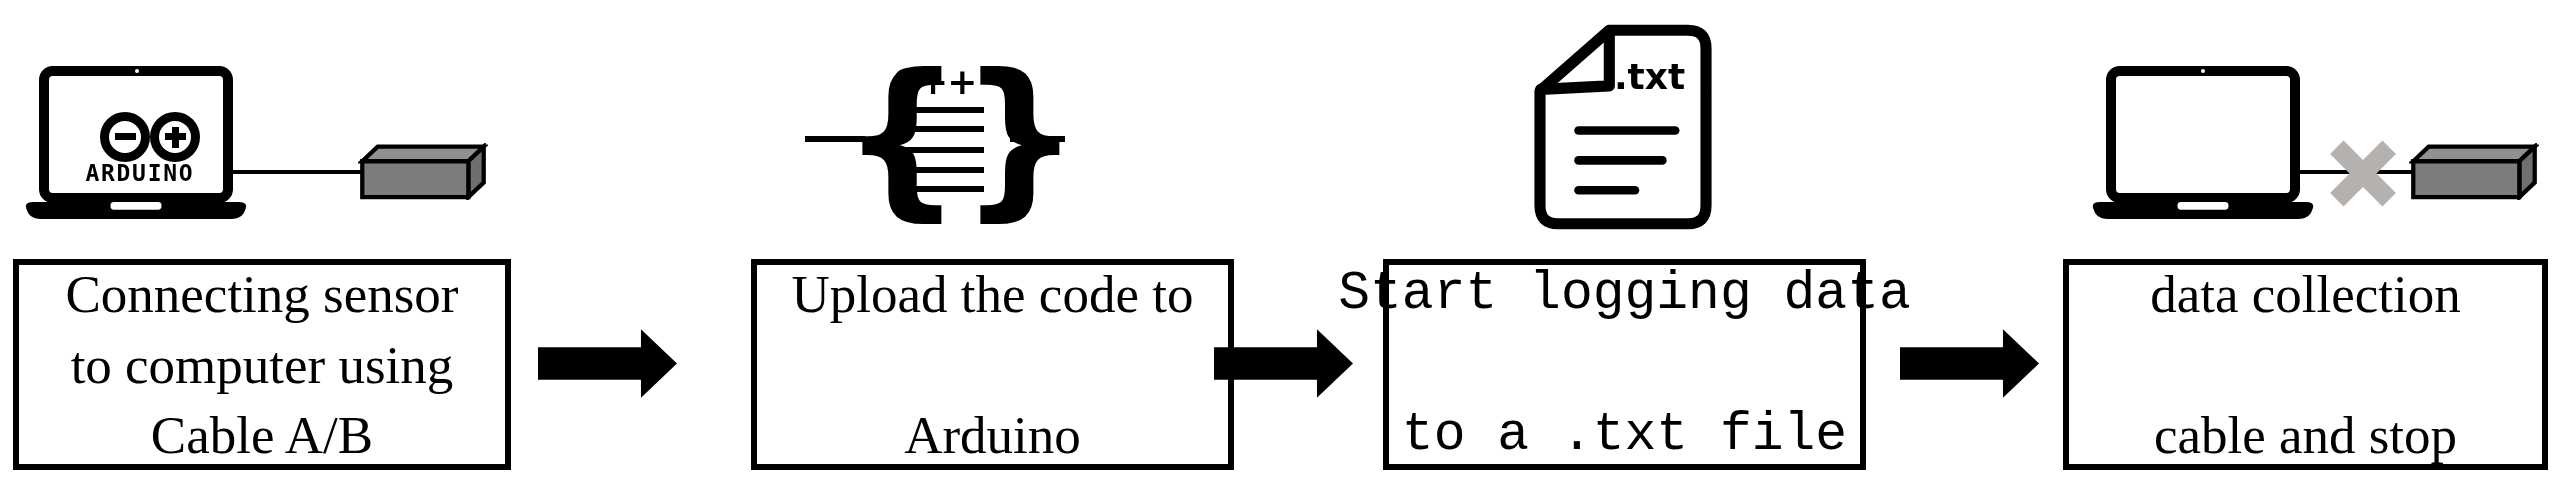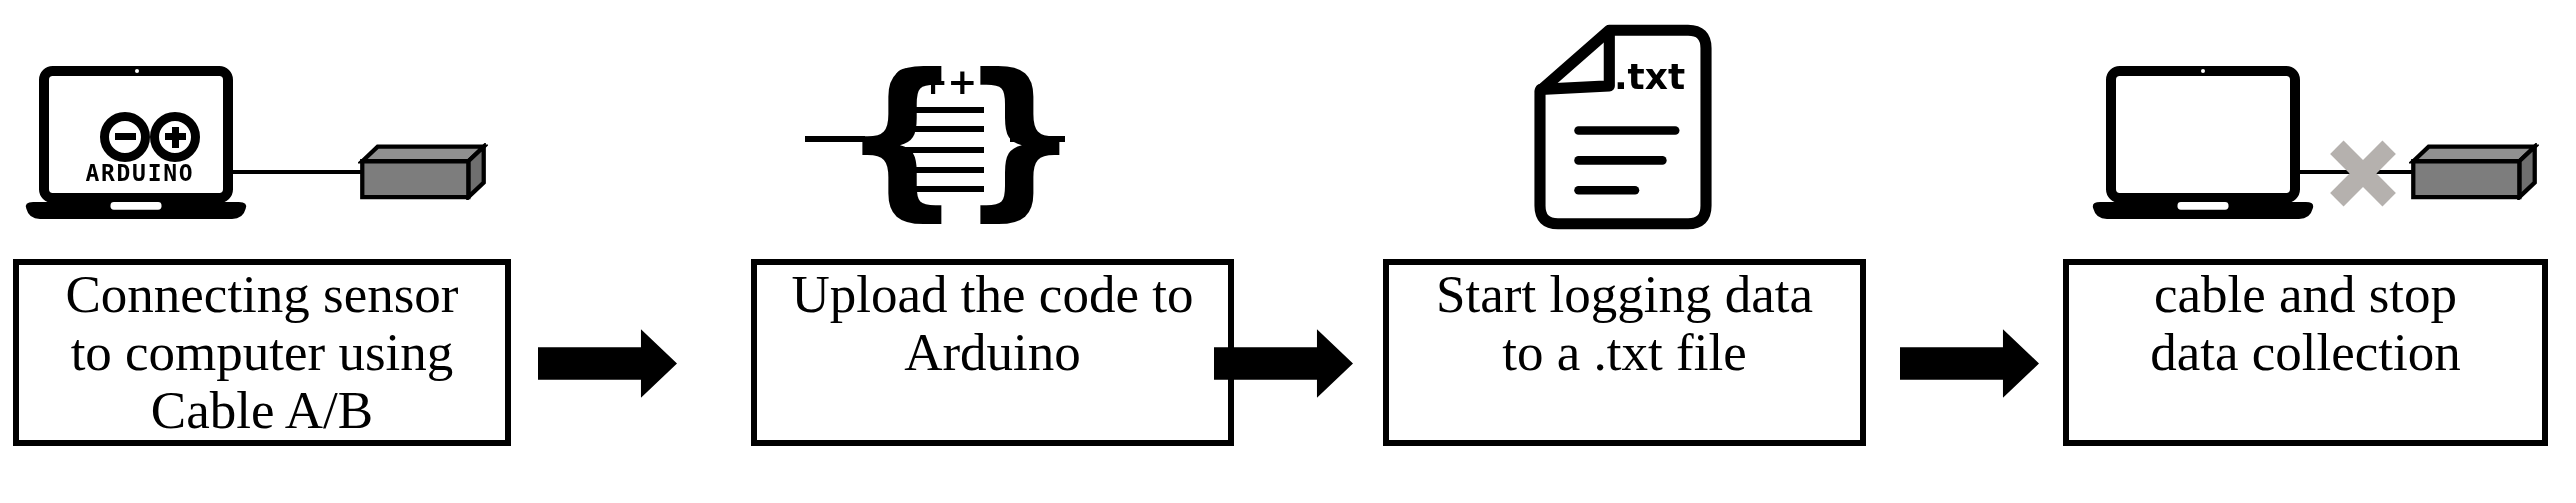--- a/index.html
+++ b/index.html
@@ -1,21 +1,21 @@
 <!DOCTYPE html>
 <html style="font-size:13.7px"><head>
 <meta charset="utf-8">
 <style>
   html,body{margin:0;padding:0;}
   body{width:2576px;height:503px;background:#ffffff;position:relative;overflow:hidden;
        font-family:"Liberation Serif",serif;}
 
   
-  .step-box{position:absolute;top:259px;height:187px;border:6px solid #000;background:#fff;
-    box-sizing:border-box;display:flex;flex-direction:column;justify-content:flex-start;
+  .step-box{position:absolute;top:259px;height:211px;border:6px solid #000;background:#fff;
+    box-sizing:border-box;display:flex;flex-direction:column;justify-content:space-between;
     align-items:center;text-align:center;color:#000;
     font:53px/58px "Liberation Serif",serif;}
   .step-box .ln{white-space:nowrap;}
 
   
   .flow-arrow{position:absolute;top:329px;width:139px;height:69px;}
   .flow-arrow polygon{fill:#000;}
 
   
   .laptop-screen{position:absolute;width:194px;height:137px;border:10.3px solid #000;
@@ -114,27 +114,27 @@
 
 <div class="step-box" style="left:13px;width:498px;">
   <div class="ln">Connecting sensor</div>
   <div class="ln">to computer using</div>
   <div class="ln">Cable A/B</div>
 </div>
 <div class="step-box" style="left:703px;width:483px;margin-left:48px;">
   <div class="ln">Upload the code to</div>
   <div class="ln">Arduino</div>
 </div>
-<div class="step-box" style="left:1383px;width:483px;">
+<div class="step-box" style="left:1383px;width:483px;font-family:Liberation Mono, monospace;">
   <div class="ln">Start logging data</div>
   <div class="ln">to a .txt file</div>
 </div>
 <div class="step-box" style="left:2063px;width:485px;">
+  <div class="ln">data collection</div>
   <div class="ln">cable and stop</div>
-  <div class="ln">data collection</div>
 </div>
 
 <svg class="flow-arrow" style="left:538px;" viewBox="0 0 162 80">
   <polygon points="0,21 120,21 120,0 162,40 120,80 120,59 0,59"></polygon>
 </svg>
 <svg class="flow-arrow" style="left:1214px;" viewBox="0 0 162 80">
   <polygon points="0,21 120,21 120,0 162,40 120,80 120,59 0,59"></polygon>
 </svg>
 <svg class="flow-arrow" style="left:1900px;" viewBox="0 0 162 80">
   <polygon points="0,21 120,21 120,0 162,40 120,80 120,59 0,59"></polygon>

